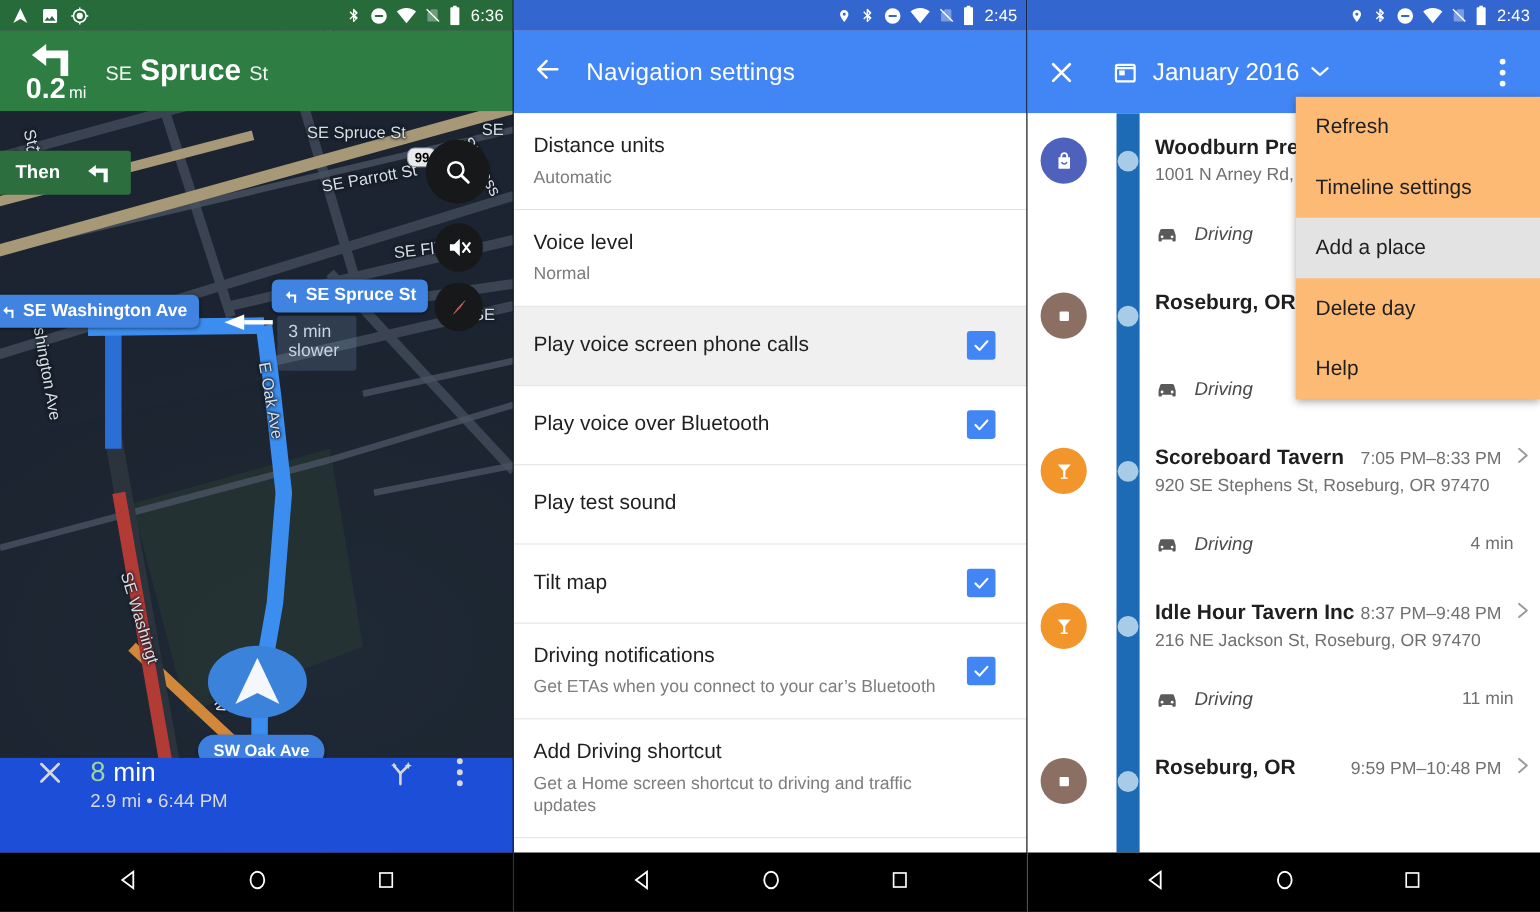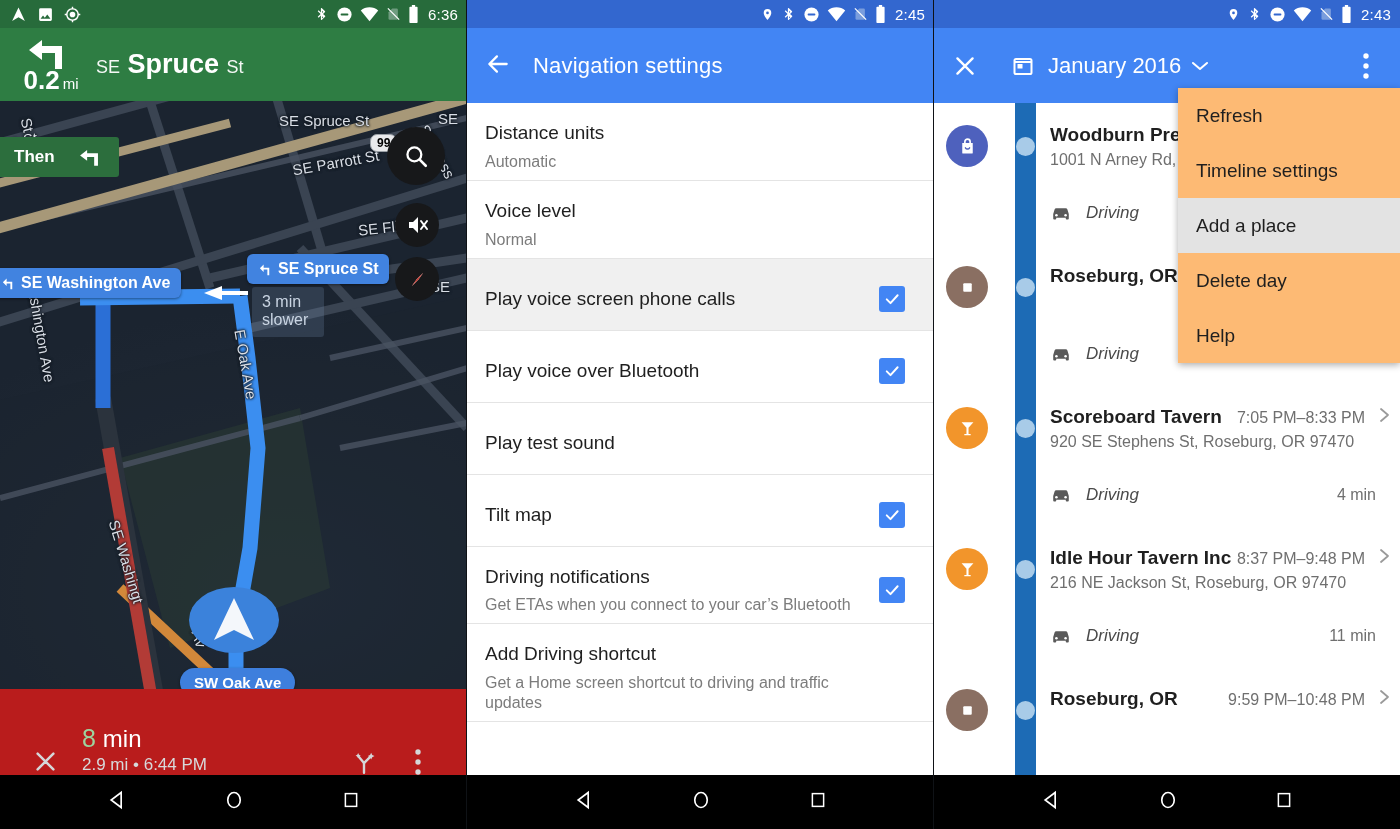--- a/index.html
+++ b/index.html
@@ -76,38 +76,38 @@
   }
   .puck { position:absolute; left:188px; top:558px; width:92px; height:70px; z-index:5; }
 
   .mapname { position:absolute; color:#d9dee6; font-size:15px; white-space:nowrap;
              text-shadow:0 0 3px #131a22,0 0 3px #131a22,0 0 2px #131a22; font-weight:500; }
   .shield { position:absolute; background:#e9eaec; color:#000000; border:1px solid #9aa0a6;
             border-radius:7px; font-size:12px; font-weight:700; padding:1px 6px; }
 
   .navbottom {
     position:absolute; left:0; right:0; bottom:54px; height:86px;
-    background:#b91c1c; display:flex; align-items:flex-end; padding:0 22px; z-index:8;
+    background:#1d4ed8; display:flex; align-items:flex-start; padding:0 22px; z-index:8;
   }
   .nb-close { width:46px; display:flex; align-items:center; justify-content:center; }
   .nb-text { margin-left:14px; flex:1; }
   .nb-eta { font-size:25px; font-weight:500; color:#9dd49f; line-height:1.05; }
   .nb-eta .w { color:#ffffff; font-weight:400; font-size:24px; }
   .nb-sub { color:#d7d9db; font-size:17px; margin-top:4px; }
   .nb-ico { width:54px; display:flex; align-items:center; justify-content:center; }
 
   
   .appbar {
     height:75px; background:#4285f4; display:flex; align-items:center; padding-left:18px; gap:22px;
   }
   .appbar .title { color:#fff; font-size:22px; font-weight:500; letter-spacing:.2px; }
   .settings-list { position:absolute; left:0; top:103px; right:0; bottom:54px; background:#fff; }
   .srow {
     position:relative; border-bottom:1px solid #e4e4e4;
-    padding:18px 0 8px 18px; display:flex; align-items:center; min-height:72px;
+    padding:18px 0 18px 18px; display:flex; align-items:center; min-height:72px;
     width:467px;
   }
   .srow.shaded { background:#f0f0f0; }
   .srow .texts { flex:1; padding-right:14px; }
   .s-title { font-size:19px; color:#1f1f1f; line-height:1.25; }
   .s-sub { font-size:16px; color:#7c7c7c; margin-top:7px; line-height:1.25; }
   .cbox {
     width:26px; height:26px; border-radius:3px; background:#4285f4;
     display:flex; align-items:center; justify-content:center; margin-right:29px; flex:0 0 auto;
   }

